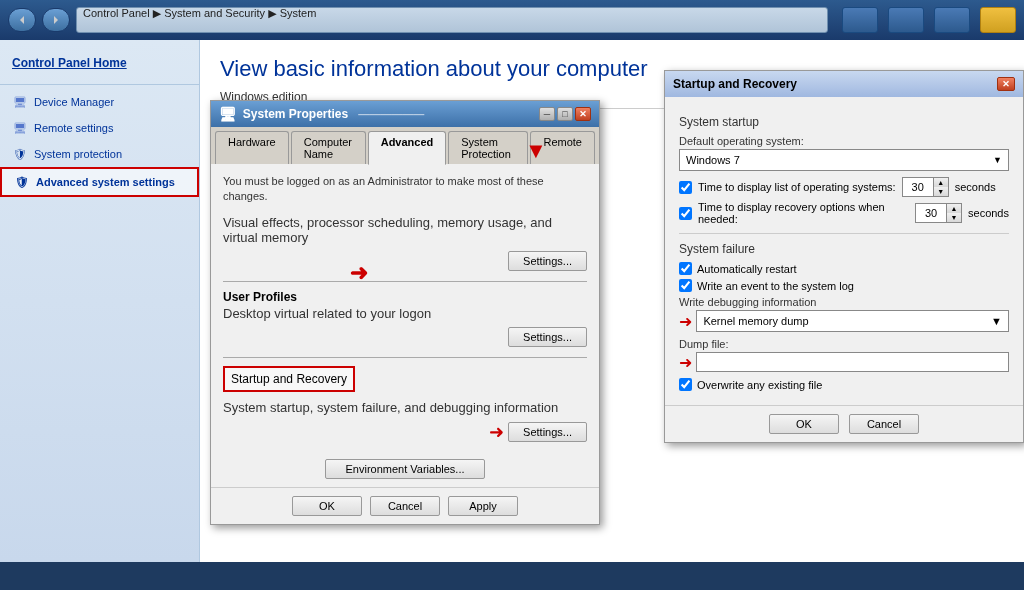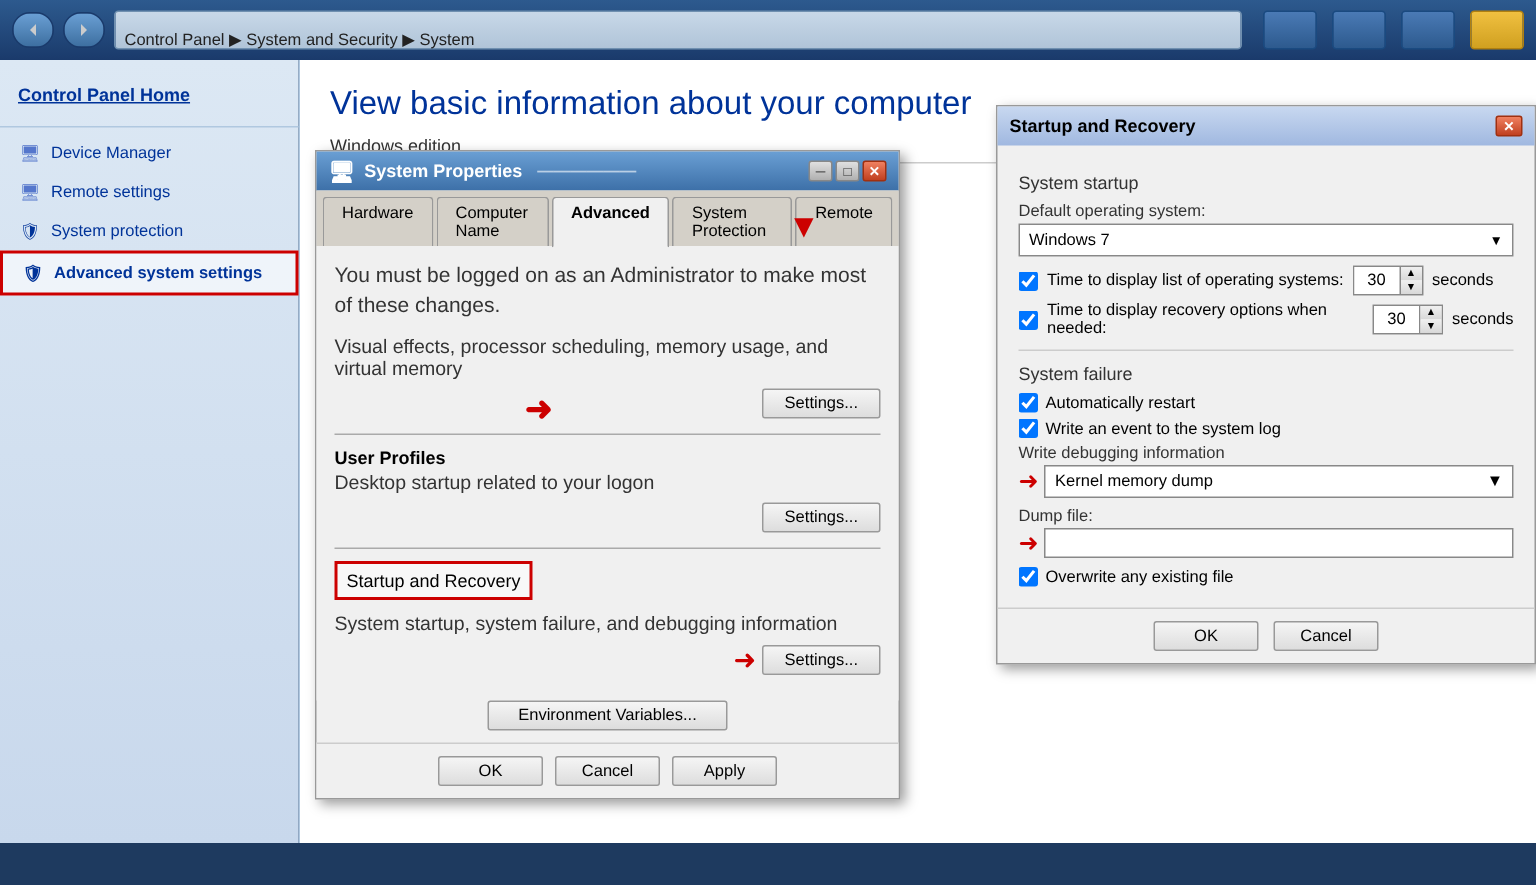--- a/index.html
+++ b/index.html
@@ -197,21 +197,21 @@
       border-bottom: 1px solid #f0f0f0;
       margin-bottom: -1px;
       z-index: 1;
     }
 
     .dialog-body {
       padding: 10px 12px;
       background: #f0f0f0;
     }
     .dialog-note {
-      font-size: 14px;
+      font-size: 11px;
       color: #333;
       margin-bottom: 10px;
       line-height: 1.4;
     }
 
     .section-title {
       font-weight: bold;
       font-size: 12px;
       margin-bottom: 2px;
     }
@@ -441,21 +441,21 @@
   <div class="taskbar-btn">
     <svg width="10" height="10" viewBox="0 0 10 10">
         <polygon points="7,1 3,5 7,9" fill="#ccc"></polygon>
       </svg>
   </div>
   <div class="taskbar-btn">
     <svg width="10" height="10" viewBox="0 0 10 10">
         <polygon points="3,1 7,5 3,9" fill="#ccc"></polygon>
       </svg>
   </div>
-  <div class="address-bar" style="flex:1; height:24px; background:linear-gradient(to bottom,#c8d8e8,#b0c4d8); display:flex; align-items:flex-start; padding:12px 6px; border:1px solid #7090b0; border-radius:3px;">
+  <div class="address-bar" style="flex:1; height:24px; background:linear-gradient(to bottom,#c8d8e8,#b0c4d8); display:flex; align-items:flex-end; padding:12px 6px; border:1px solid #7090b0; border-radius:3px;">
     <span style="font-size:11px; color:#222;">Control Panel  ▶  System and Security  ▶  System</span>
   </div>
   <div class="taskbar-icon" style="margin-left:8px;"></div>
   <div class="taskbar-icon"></div>
   <div class="taskbar-icon"></div>
   <div class="taskbar-icon" style="background:linear-gradient(to bottom,#f0c040,#d0a020); border-color:#b08010;"></div>
 </div>
 
 <div class="main">
 
@@ -525,21 +525,21 @@
         <p class="dialog-note">You must be logged on as an Administrator to make most of these changes.</p>
 
         <div class="section-desc">Visual effects, processor scheduling, memory usage, and virtual memory</div>
         <div class="settings-btn">
           <button class="btn">Settings...</button>
         </div>
 
         <hr class="section-divider">
 
         <div class="section-title">User Profiles</div>
-        <div class="section-desc">Desktop startup related to your logon</div>
+        <div class="section-desc">Desktop virtual related to your logon</div>
         <div class="settings-btn">
           <button class="btn">Settings...</button>
         </div>
 
         <hr class="section-divider">
 
         <div style="margin-bottom:4px;">
           <span class="startup-box">Startup and Recovery</span>
         </div>
         <div class="section-desc">System startup, system failure, and debugging information</div>

